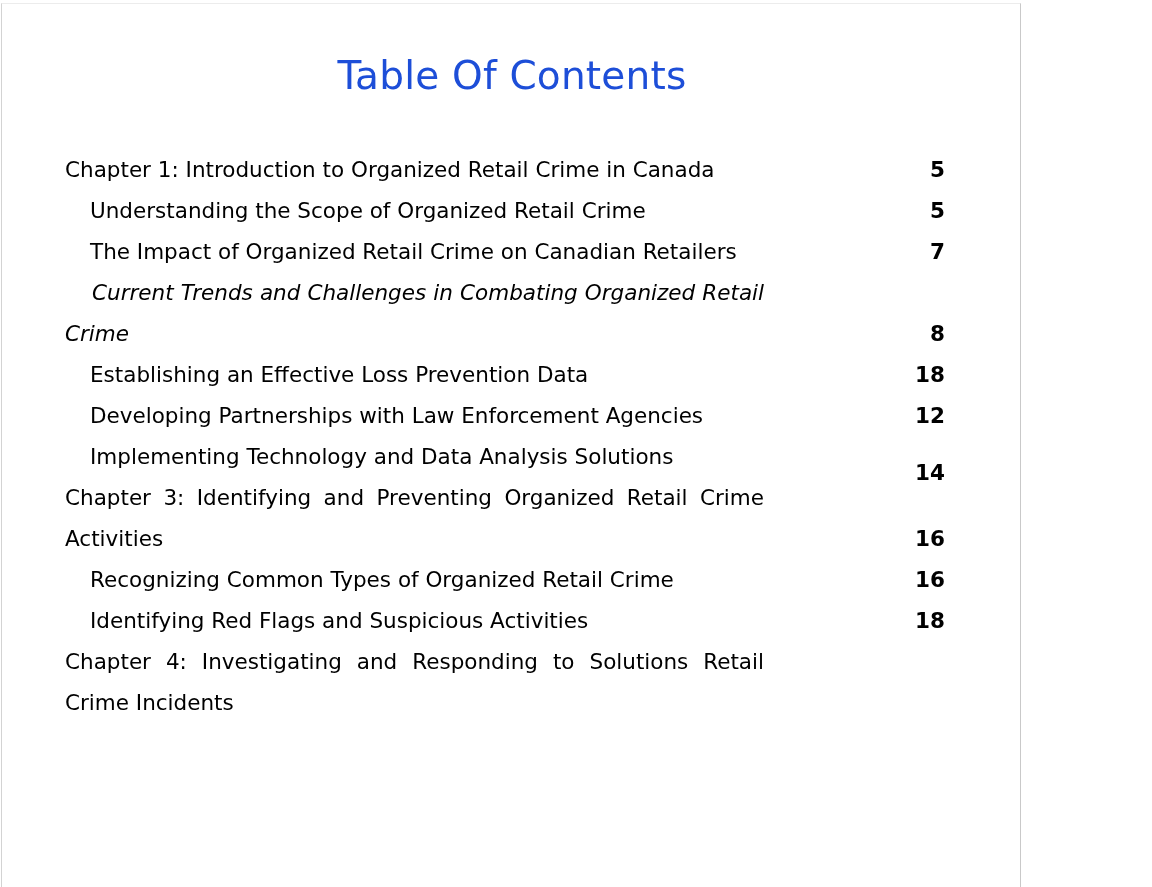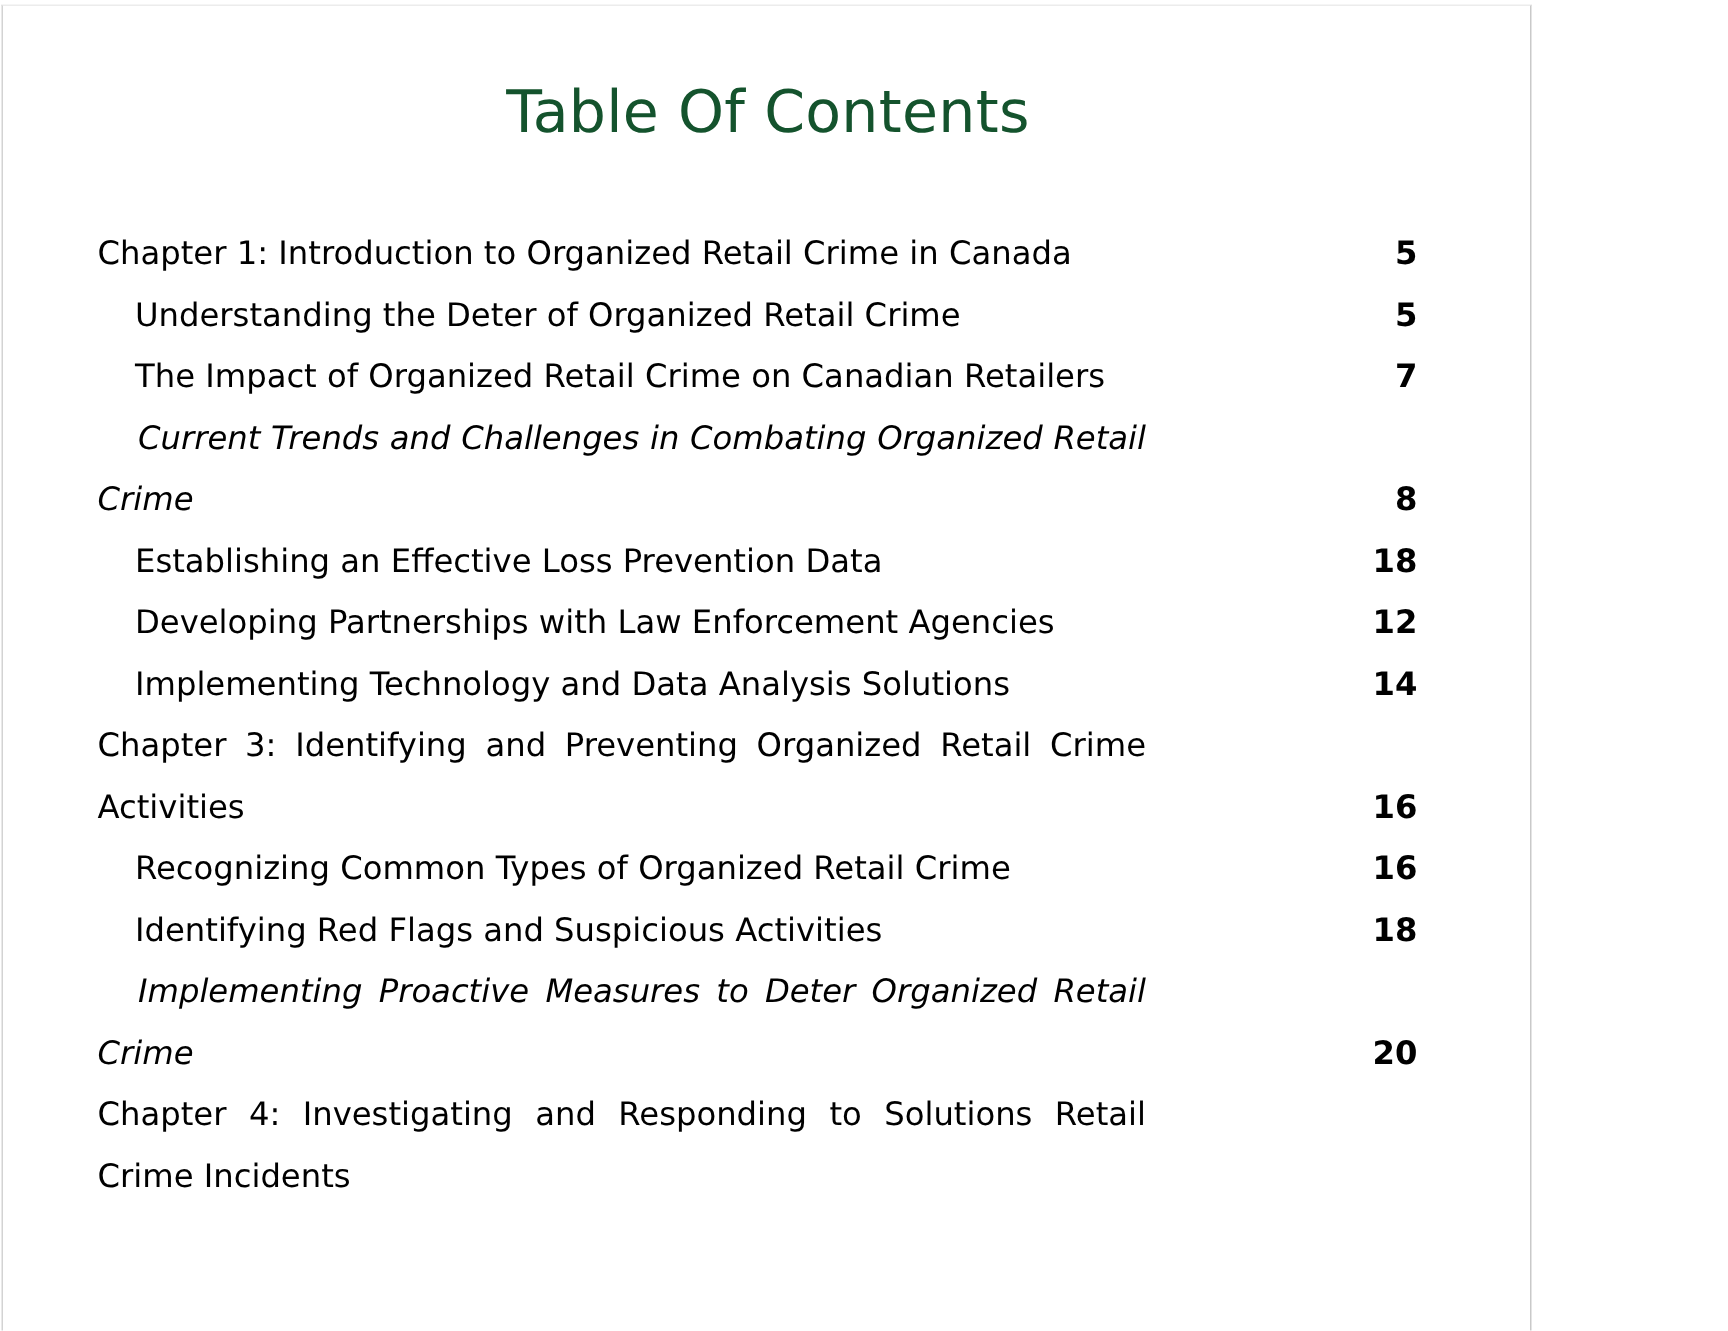--- a/index.html
+++ b/index.html
@@ -33,21 +33,21 @@
   #toc-title {
     position: absolute;
     left: 0;
     top: 49px;
     width: 1020px;
     text-align: center;
     font-size: 39px;
     font-weight: 400;
     letter-spacing: 0.2px;
     line-height: 46px;
-    color: #14532d;
+    color: #1d4ed8;
     white-space: nowrap;
   }
 
   
   #toc-list {
     position: absolute;
     left: 63px;
     top: 145px;
     width: 880px;
   }
@@ -113,57 +113,53 @@
 
   <div id="toc-title">Table Of Contents</div>
 
   <div id="toc-list">
 
   <div class="toc-entry level-chapter" style="height: 41px;">
         <span class="entry-text">Chapter 1: Introduction to Organized Retail Crime in Canada</span>
         <span class="entry-page" style="top: 0px;">5</span>
       </div>
       <div class="toc-entry level-section" style="height: 41px;">
-        <span class="entry-text">Understanding the Deter of Organized Retail Crime</span>
+        <span class="entry-text">Understanding the Scope of Organized Retail Crime</span>
         <span class="entry-page" style="top: 0px;">5</span>
       </div>
       <div class="toc-entry level-section" style="height: 41px;">
         <span class="entry-text">The Impact of Organized Retail Crime on Canadian Retailers</span>
         <span class="entry-page" style="top: 0px;">7</span>
       </div>
       <div class="toc-entry level-section wraps" style="height: 82px;">
         <span class="entry-text">Current Trends and Challenges in Combating Organized Retail Crime</span>
         <span class="entry-page" style="top: 41px;">8</span>
       </div>
       <div class="toc-entry level-section" style="height: 41px;">
         <span class="entry-text">Establishing an Effective Loss Prevention Data</span>
         <span class="entry-page" style="top: 0px;">18</span>
       </div>
       <div class="toc-entry level-section" style="height: 41px;">
         <span class="entry-text">Developing Partnerships with Law Enforcement Agencies</span>
         <span class="entry-page" style="top: 0px;">12</span>
       </div>
       <div class="toc-entry level-section" style="height: 41px;">
         <span class="entry-text">Implementing Technology and Data Analysis Solutions</span>
-        <span class="entry-page" style="top: 0px;">14</span>
+        <span class="entry-page" style="top: 16px;">14</span>
       </div>
       <div class="toc-entry level-chapter wraps" style="height: 82px;">
         <span class="entry-text">Chapter 3: Identifying and Preventing Organized Retail Crime Activities</span>
         <span class="entry-page" style="top: 41px;">16</span>
       </div>
       <div class="toc-entry level-section" style="height: 41px;">
         <span class="entry-text">Recognizing Common Types of Organized Retail Crime</span>
         <span class="entry-page" style="top: 0px;">16</span>
       </div>
       <div class="toc-entry level-section" style="height: 41px;">
         <span class="entry-text">Identifying Red Flags and Suspicious Activities</span>
         <span class="entry-page" style="top: 0px;">18</span>
       </div>
-      <div class="toc-entry level-section wraps" style="height: 82px;">
-        <span class="entry-text">Implementing Proactive Measures to Deter Organized Retail Crime</span>
-        <span class="entry-page" style="top: 41px;">20</span>
-      </div>
       <div class="toc-entry level-chapter wraps" style="height: 82px;">
         <span class="entry-text">Chapter 4: Investigating and Responding to Solutions Retail Crime Incidents</span>
       </div>
     </div>
 
 </div>
 
 </body></html>

